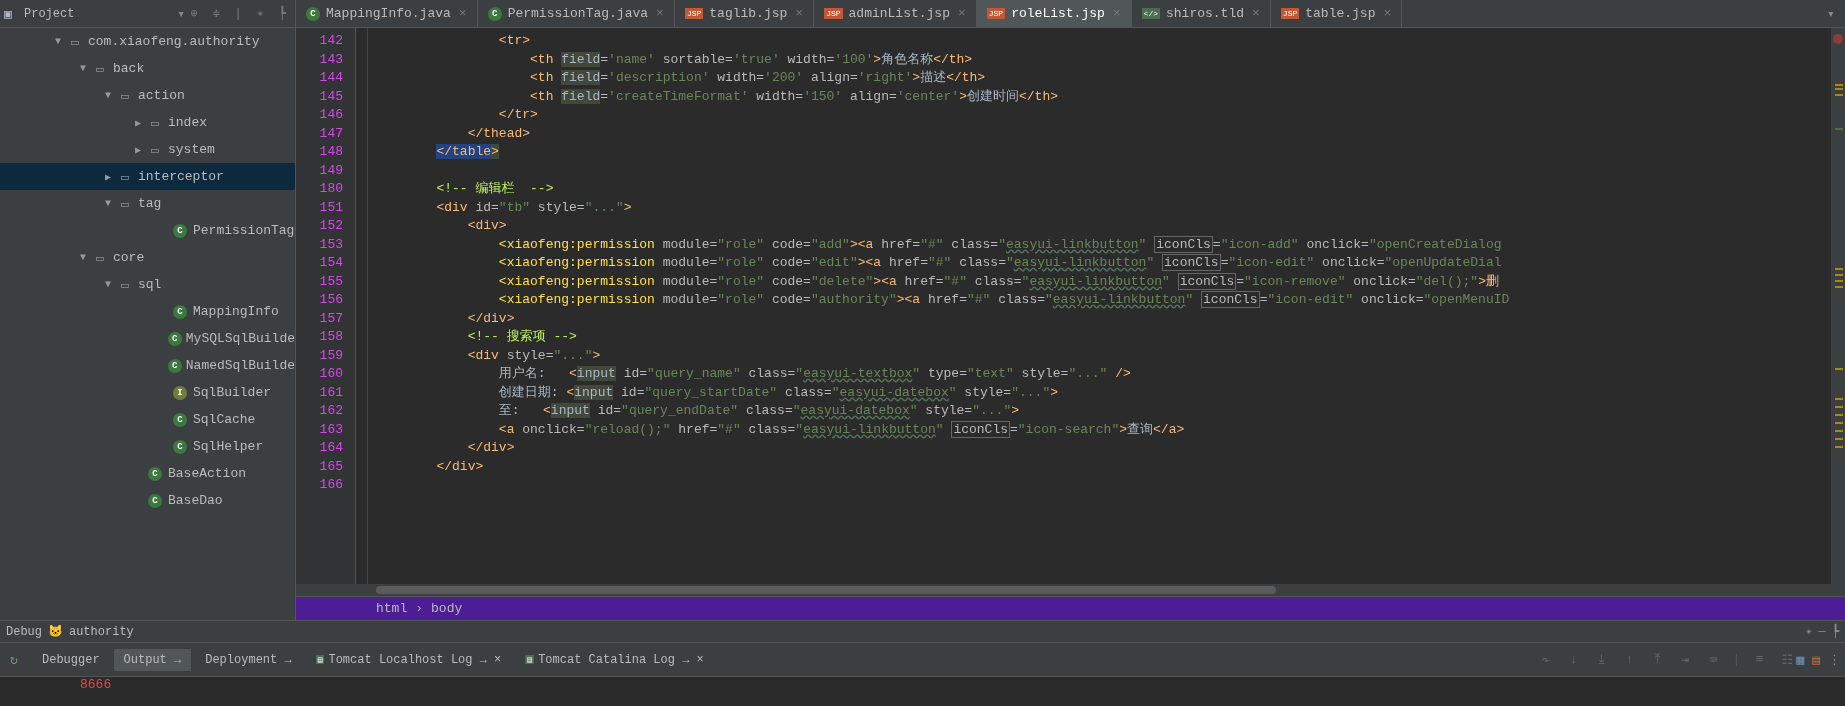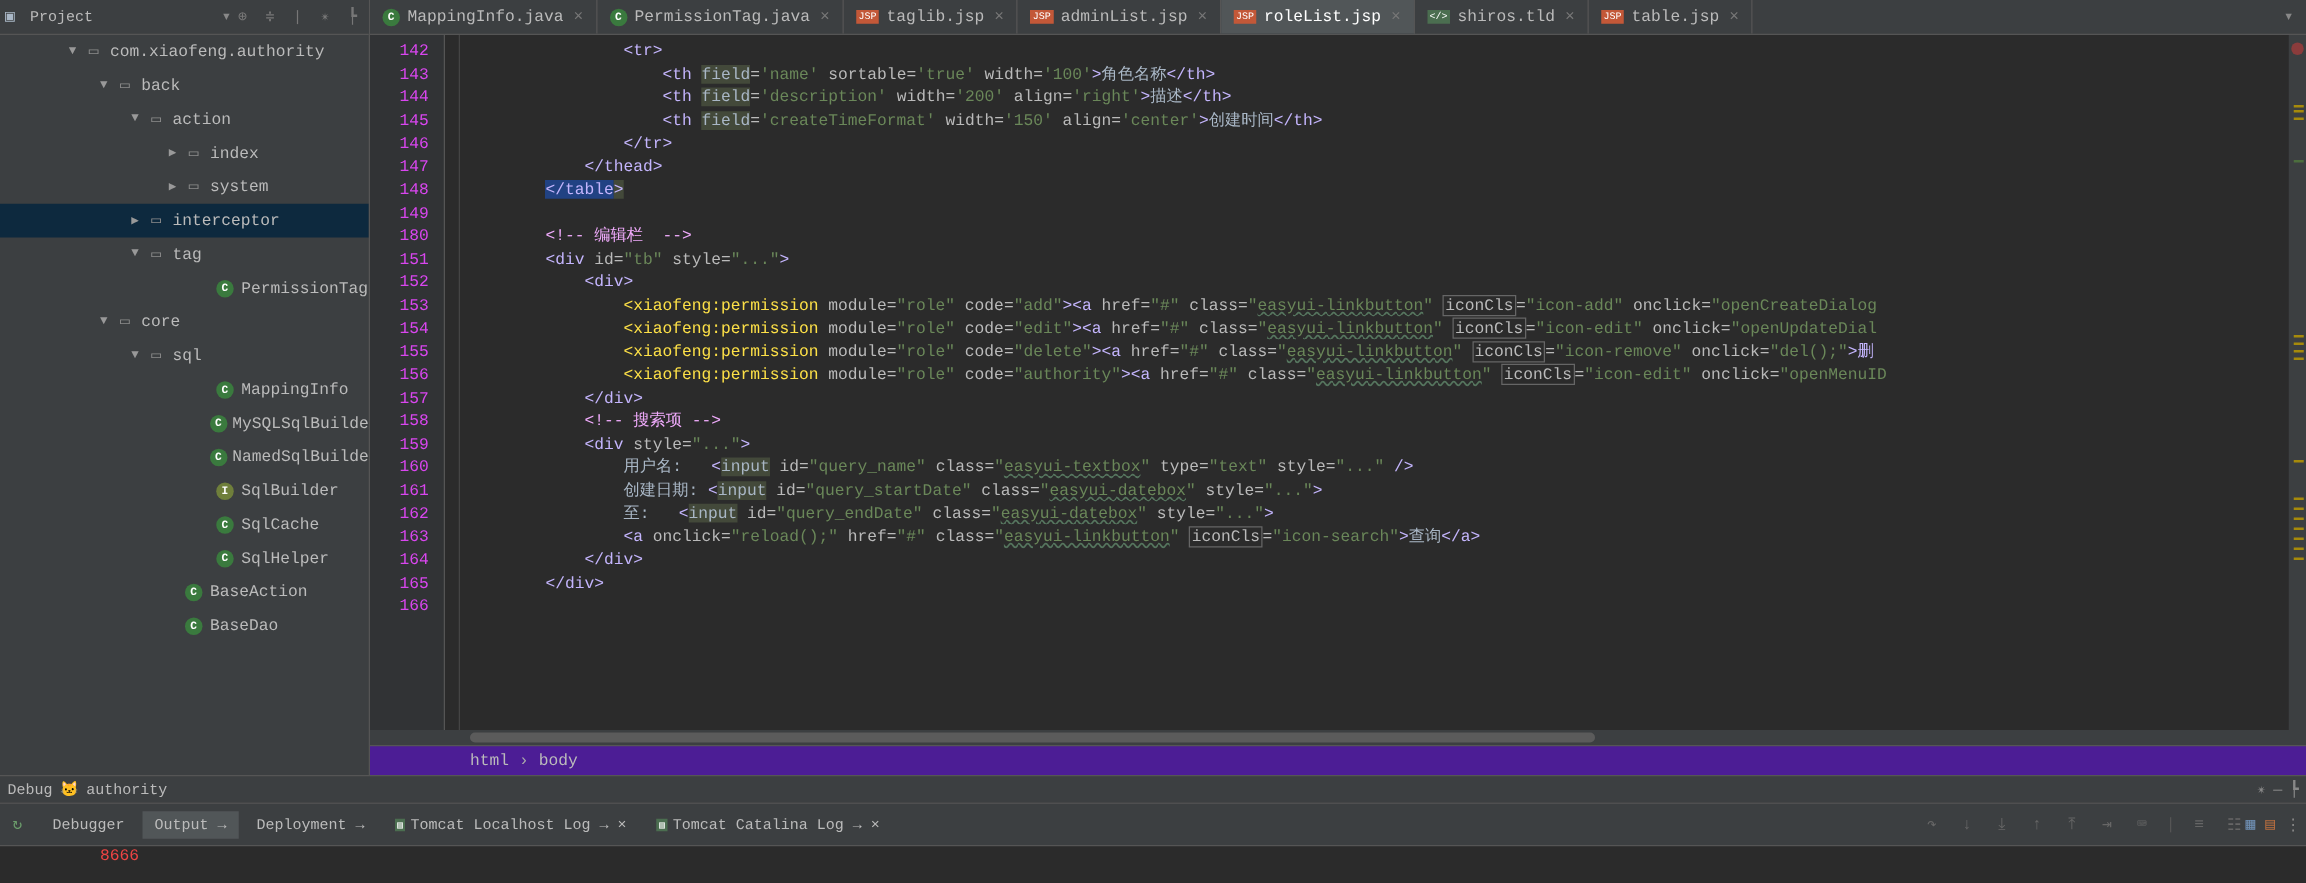--- a/index.html
+++ b/index.html
@@ -29,24 +29,24 @@
 .tab { display: flex; align-items: center; padding: 0 10px; border-right: 1px solid #555; color: #bbb; cursor: pointer; white-space: nowrap; }
 .tab.act { background: #515658; color: #fff; }
 .tab .cx { margin-left: 8px; color: #777; cursor: pointer; }
 .tabs .plus { margin-left: auto; width: 28px; display: flex; align-items: center; justify-content: center; color: #888; }
 .code { flex: 1; display: flex; overflow: hidden; position: relative; }
 .gutter { width: 60px; background: #313335; text-align: right; padding-right: 12px; color: #d946ef; border-right: 1px solid #555; padding-top: 4px; }
 .gutter div { height: 18.5px; line-height: 18.5px; }
 .fold { width: 12px; background: #2b2b2b; border-right: 1px solid #444; }
 .lines { flex: 1; overflow: hidden; padding: 4px 0 0 6px; line-height: 18.5px; white-space: pre; position: relative; }
 .lines .ln { height: 18.5px; }
-.hl-tag { color: #c4b5fd; }
+.hl-tag { color: #fdba74; }
 .hl-attr { color: #bababa; }
 .hl-str { color: #6a8759; }
-.hl-cmt { color: #f0abfc; }
+.hl-cmt { color: #bef264; }
 .hl-ns { color: #fde047; }
 .hl-cls { text-decoration: underline; text-decoration-style: wavy; text-decoration-color: #55755e; }
 .hl-bg { background: #43493a; }
 .hl-sel { background: #214283; }
 .hl-box { border: 1px solid #666; padding: 0 1px; }
 .err-stripe { position: absolute; right: 0; top: 0; width: 14px; height: 100%; background: #3c3f41; }
 .err-mark { position: absolute; right: 2px; width: 8px; height: 2px; }
 .err-mark.y { background: #a68a0b; }
 .err-mark.g { background: #4c6e3e; }
 .err-top { position: absolute; right: 2px; top: 6px; width: 10px; height: 10px; background: #8b3c3c; border-radius: 50%; }

